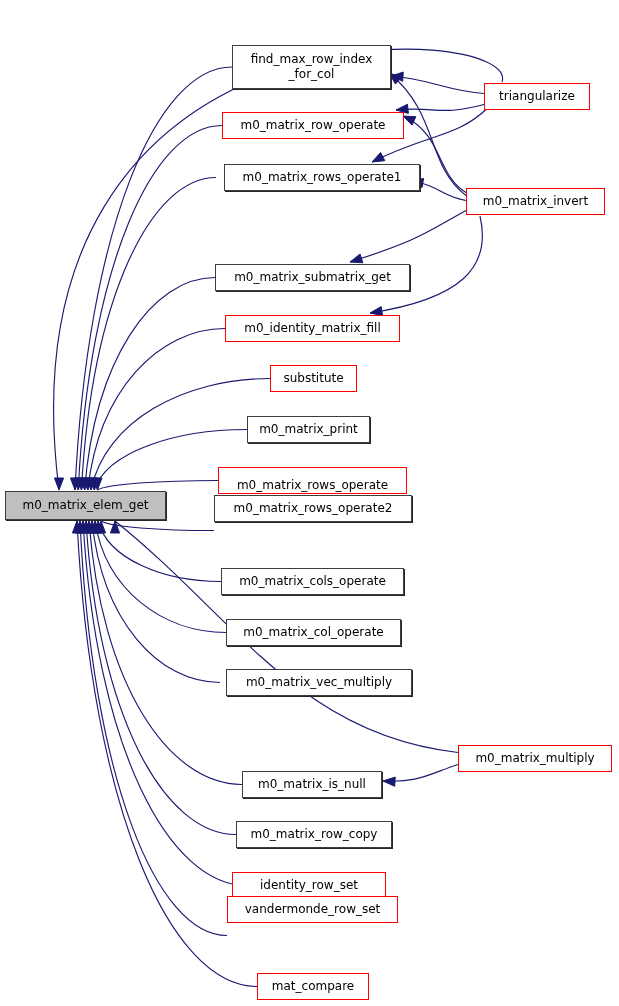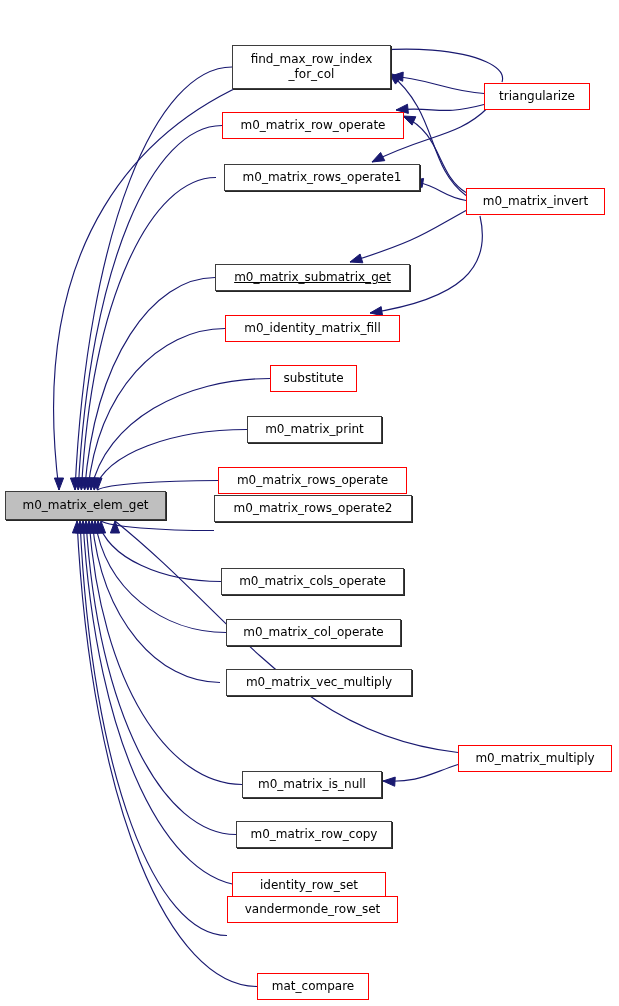--- a/index.html
+++ b/index.html
@@ -97,25 +97,25 @@
       <polygon points="383,781 395.2428850495649,777.0920893481119 394.7180269766106,786.2771056248124" fill="#191970" stroke="#191970"></polygon>
       <path d="M458,752.5 C298,734.5 235,617 115,521" fill="none" stroke="#191970" stroke-width="1.15"></path>
       <polygon points="115,521 119.6,533 110.4,533" fill="#191970" stroke="#191970"></polygon>
     </svg>
 
 <div class="node center" style="left: 5px; top: 491px; width: 161px; height: 29px;"><span class="lbl">m0_matrix_elem_get</span></div>
     <div class="node black" style="left: 232px; top: 45px; width: 159px; height: 44px;"><span class="lbl">find_max_row_index
 _for_col</span></div>
     <div class="node red" style="left: 222px; top: 112px; width: 182px; height: 27px;"><span class="lbl">m0_matrix_row_operate</span></div>
     <div class="node black" style="left: 216px; top: 164px; width: 196px; height: 27px; margin-left: 8px;"><span class="lbl">m0_matrix_rows_operate1</span></div>
-    <div class="node black" style="left: 215px; top: 264px; width: 195px; height: 27px; text-decoration: underline;"><span class="lbl">m0_matrix_submatrix_get</span></div>
+    <div class="node black" style="left: 215px; top: 264px; width: 195px; height: 27px;"><span class="lbl">m0_matrix_submatrix_get</span></div>
     <div class="node red" style="left: 225px; top: 315px; width: 175px; height: 27px;"><span class="lbl">m0_identity_matrix_fill</span></div>
     <div class="node red" style="left: 270px; top: 365px; width: 87px; height: 27px;"><span class="lbl">substitute</span></div>
-    <div class="node black" style="left: 247px; top: 416px; width: 135px; height: 27px;"><span class="lbl">m0_matrix_print</span></div>
-    <div class="node red" style="left: 218px; top: 467px; width: 189px; height: 27px;"><span class="lbl">m0_matrix_rows_operate</span></div>
+    <div class="node black" style="left: 247px; top: 416px; width: 123px; height: 27px;"><span class="lbl">m0_matrix_print</span></div>
+    <div class="node red" style="left: 218px; top: 467px; width: 189px; height: 27px; align-items: flex-end;"><span class="lbl">m0_matrix_rows_operate</span></div>
     <div class="node black" style="left: 214px; top: 495px; width: 198px; height: 27px;"><span class="lbl">m0_matrix_rows_operate2</span></div>
     <div class="node black" style="left: 221px; top: 568px; width: 183px; height: 27px; text-align: center;"><span class="lbl">m0_matrix_cols_operate</span></div>
     <div class="node black" style="left: 226px; top: 619px; width: 175px; height: 27px;"><span class="lbl">m0_matrix_col_operate</span></div>
     <div class="node black" style="left: 226px; top: 669px; width: 186px; height: 27px;"><span class="lbl">m0_matrix_vec_multiply</span></div>
     <div class="node black" style="left: 242px; top: 771px; width: 140px; height: 27px;"><span class="lbl">m0_matrix_is_null</span></div>
     <div class="node black" style="left: 236px; top: 821px; width: 156px; height: 27px;"><span class="lbl">m0_matrix_row_copy</span></div>
     <div class="node red" style="left: 232px; top: 872px; width: 154px; height: 27px;"><span class="lbl">identity_row_set</span></div>
     <div class="node red" style="left: 227px; top: 896px; width: 171px; height: 27px;"><span class="lbl">vandermonde_row_set</span></div>
     <div class="node red" style="left: 484px; top: 83px; width: 106px; height: 27px;"><span class="lbl">triangularize</span></div>
     <div class="node red" style="left: 257px; top: 973px; width: 112px; height: 27px;"><span class="lbl">mat_compare</span></div>

